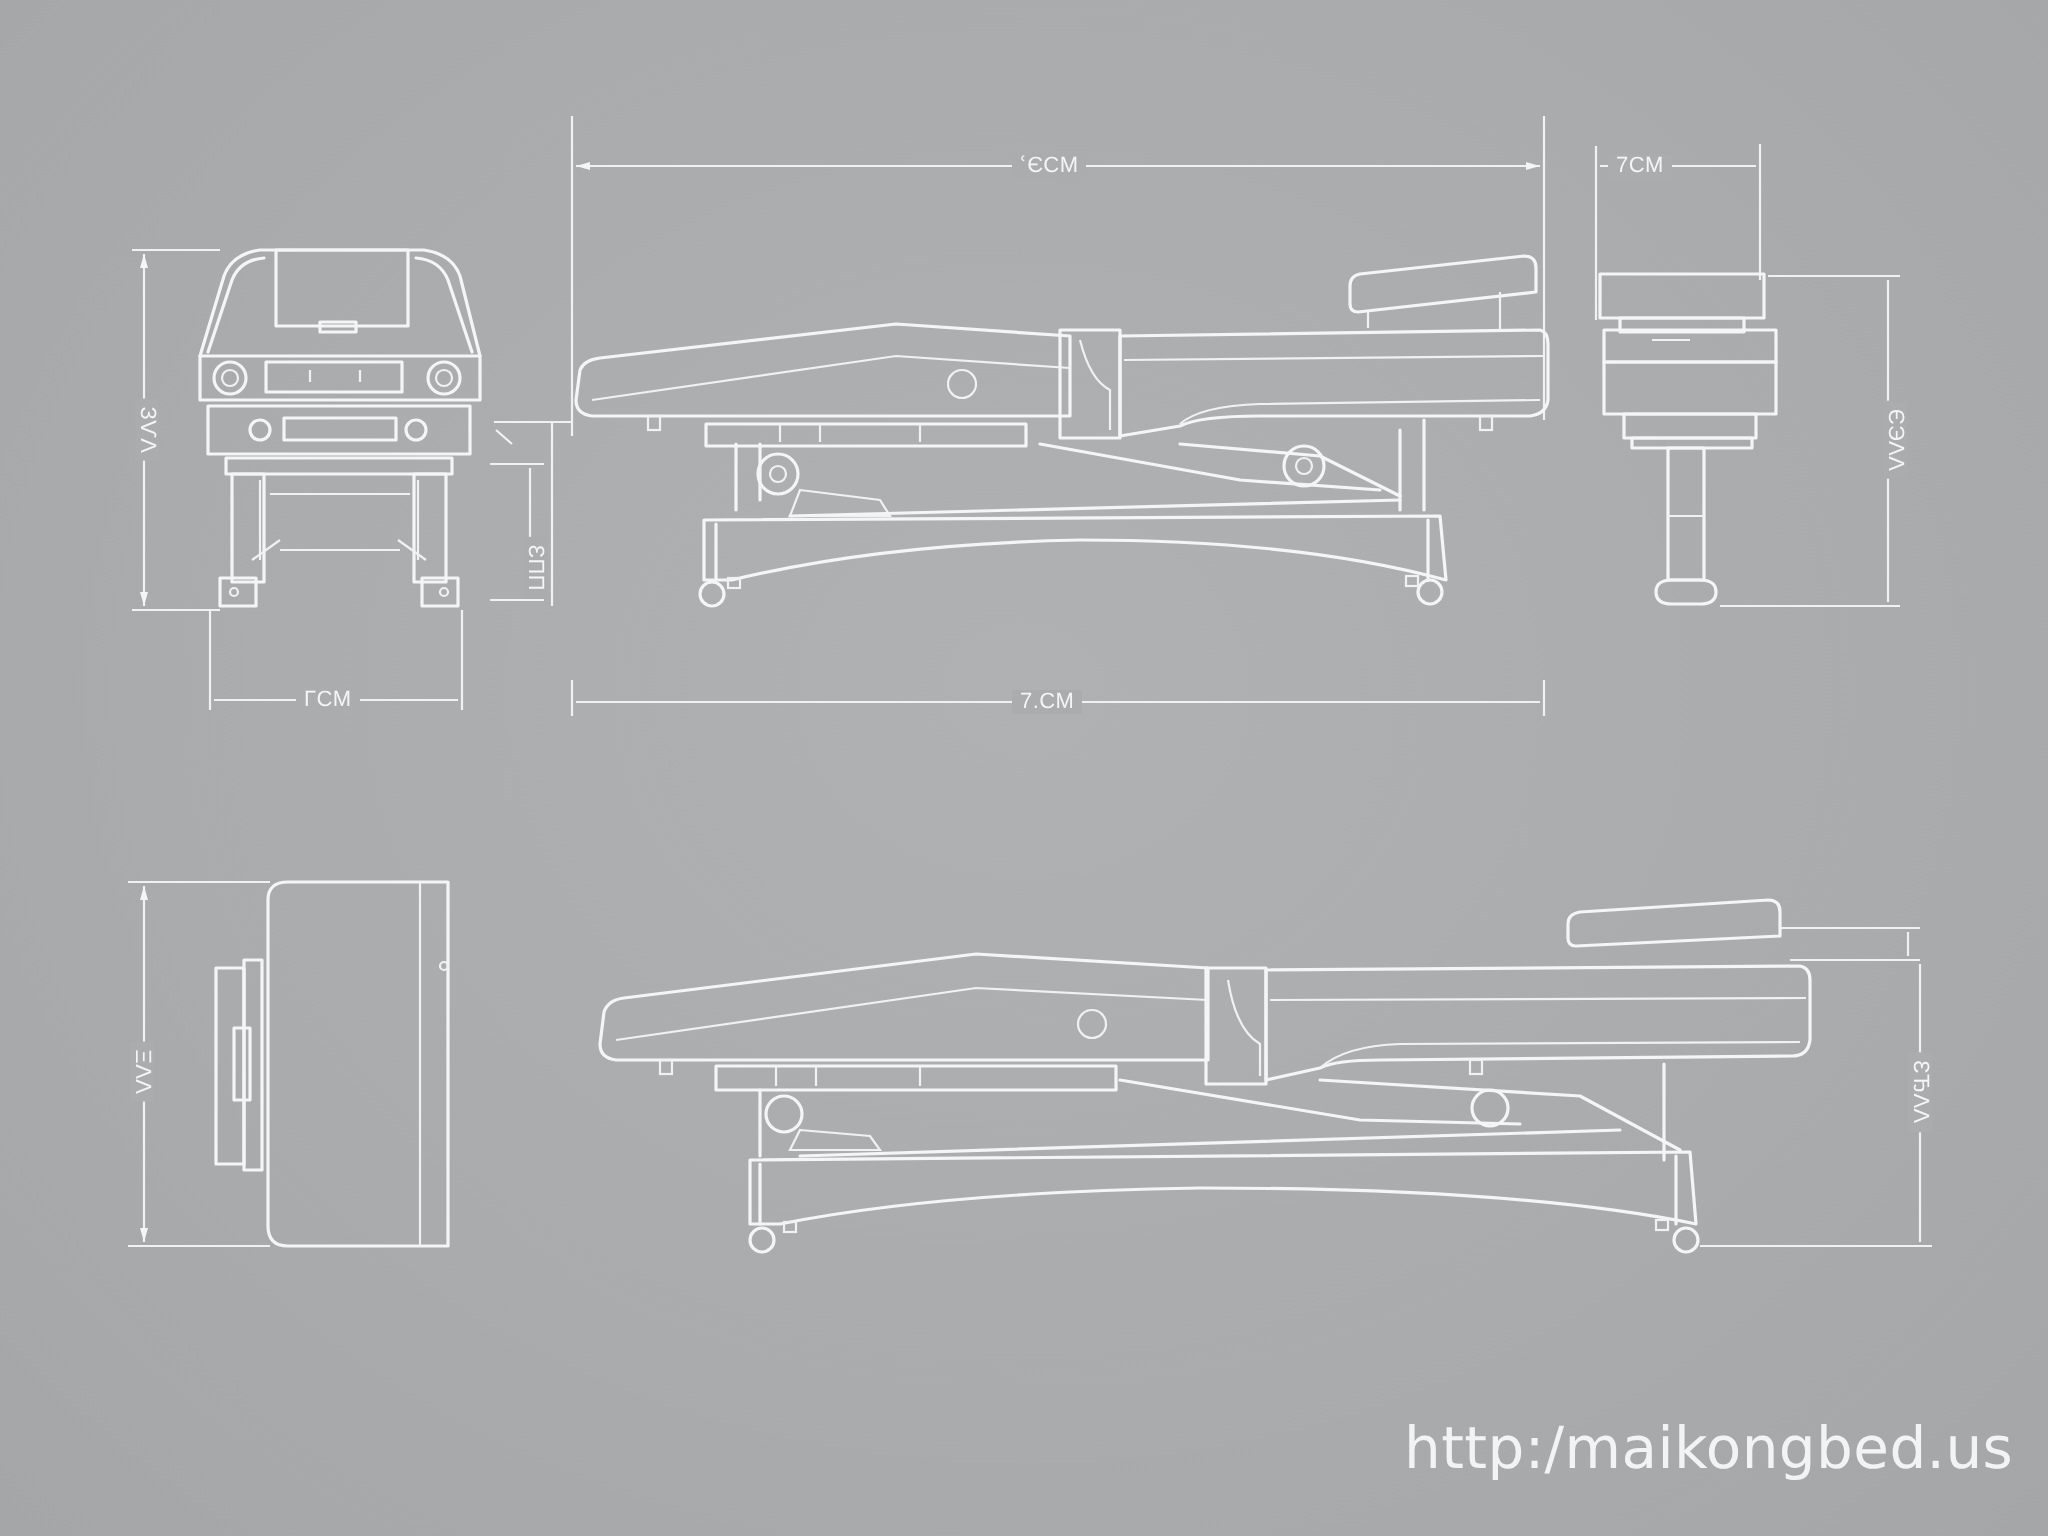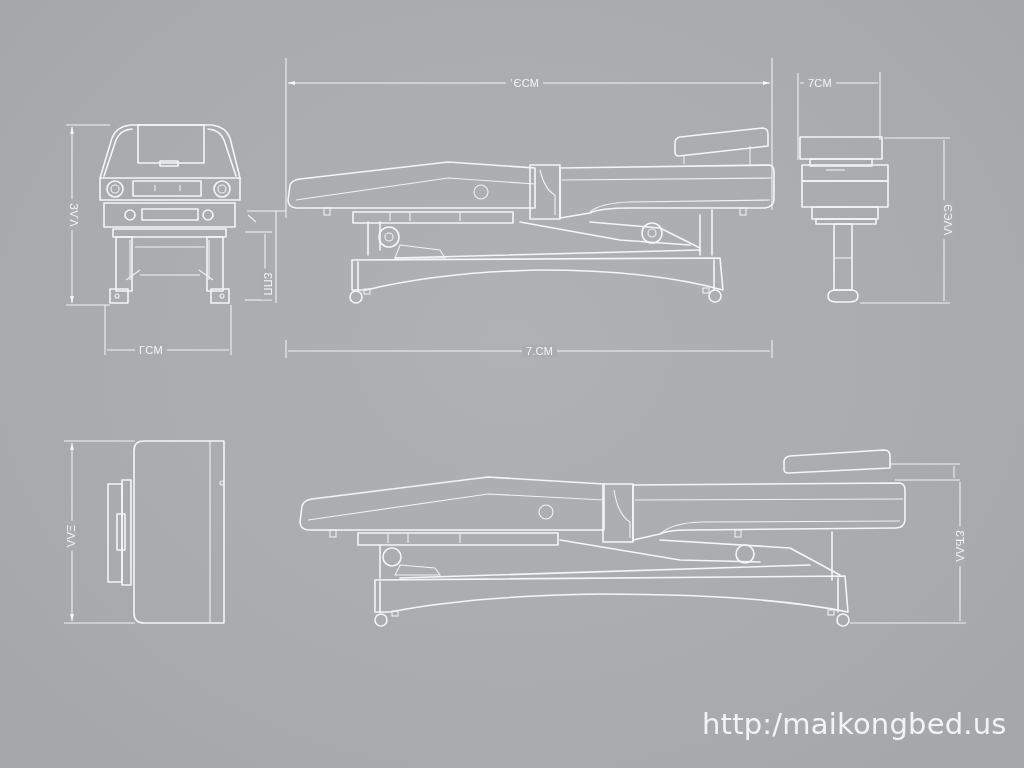--- a/index.html
+++ b/index.html
@@ -223,22 +223,22 @@
     <rect class="thin" x="392" y="611" width="6" height="5"></rect>
     <rect class="thin" x="828" y="610" width="6" height="5"></rect>
 
     <line class="thin" x1="850" y1="623" x2="966" y2="623"></line>
     <line class="thin" x1="960" y1="482" x2="960" y2="621"></line>
   </g>
 </svg>
 
 <div class="dim-label" style="left:506px; top:77px;">ՙЄCM</div>
 <div class="dim-label" style="left:804px; top:77px;">7CM</div>
-<div class="dim-label" style="left:135px; top:344px;">ΓCM</div>
-<div class="dim-label" style="left:506px; top:345px;margin-left:16px;">7.CM</div>
+<div class="dim-label" style="left:148px; top:344px;">ΓCM</div>
+<div class="dim-label" style="left:506px; top:345px;">7.CM</div>
 
 <div class="dim-label vert" style="left:58px; top:209px;">ЗѴΛ</div>
 <div class="dim-label vert" style="left:252px; top:278px;">ƐΠΠ</div>
 <div class="dim-label vert" style="left:928px; top:214px;">ЄЭΛΛ</div>
 <div class="dim-label vert" style="left:56px; top:530px;">ΞΛΛ</div>
 <div class="dim-label vert" style="left:940px; top:540px;">ƐЂΛΛ</div>
 
 <div class="watermark">http:/maikongbed.us</div>
 
 </div>

